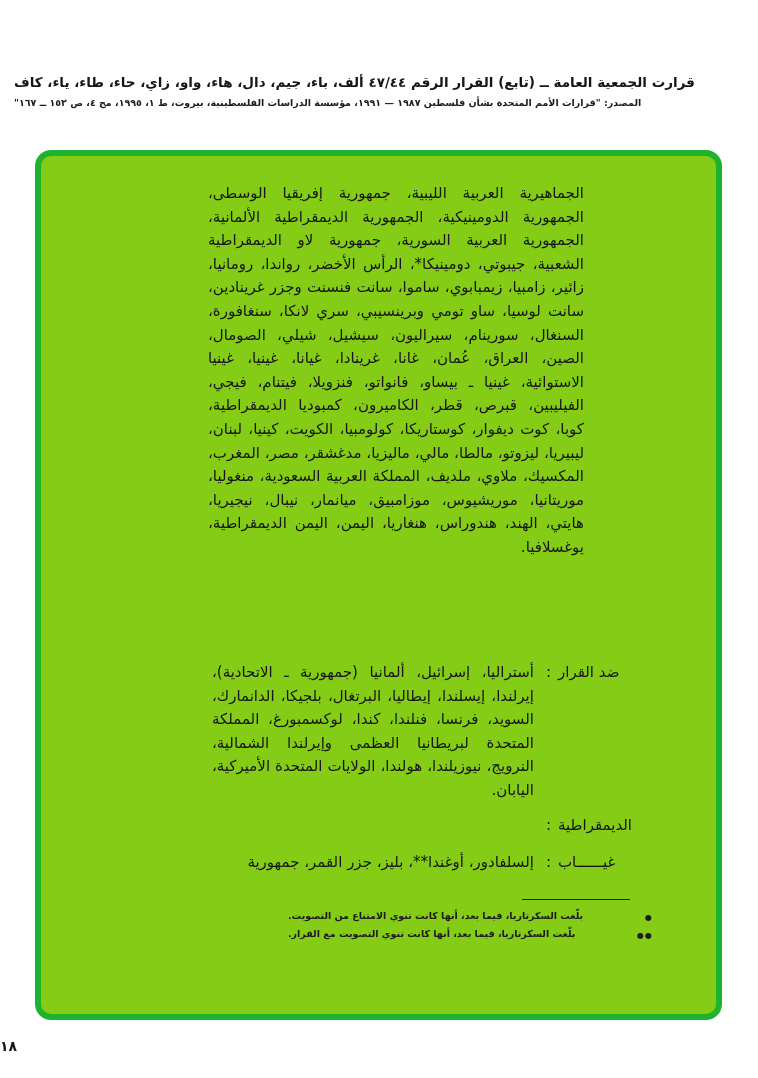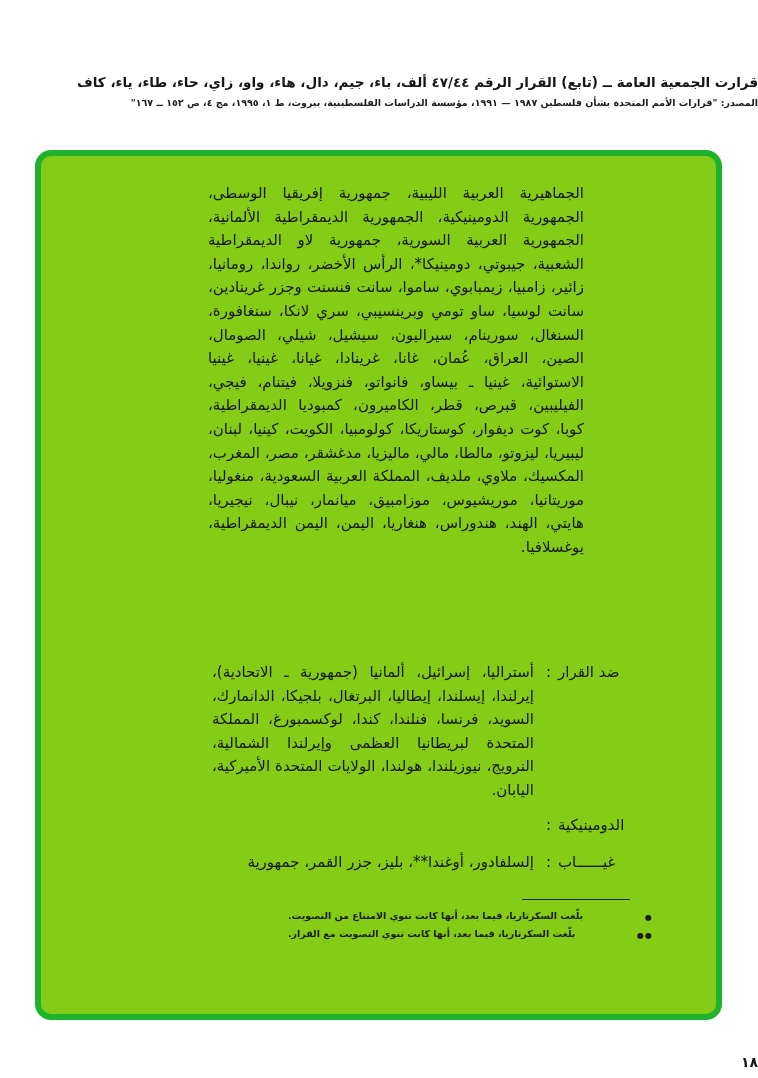--- a/index.html
+++ b/index.html
@@ -2,21 +2,21 @@
 <html lang="ar" dir="rtl"><head>
 <meta charset="utf-8">
 <style>
   html,body{margin:0;padding:0;}
   body{
     width:758px;height:1078px;position:relative;background:#ffffff;
     font-family:"DejaVu Sans",sans-serif;color:#161616;overflow:hidden;
   }
   
   .hdr{
-    position:absolute;top:74px;left:0;right:0;text-align:right;direction:rtl;margin-left:14px;
+    position:absolute;top:74px;left:0;right:0;text-align:left;direction:rtl;margin-left:14px;
   }
   .hdr-title{
     font-size:13.5px;font-weight:bold;white-space:nowrap;letter-spacing:0;
   }
   .hdr-src{
     margin-top:7px;font-size:9.5px;font-weight:bold;white-space:nowrap;color:#1c1c1c;
   }
   
   .frame{
     position:absolute;left:35px;top:150px;width:675px;height:858px;
@@ -49,22 +49,22 @@
   }
   .footnotes{
     position:absolute;top:752px;right:63px;width:365px;direction:rtl;
     font-size:9.5px;font-weight:bold;line-height:16px;color:#1b1b1b;
   }
   .fn-row{display:flex;direction:rtl;}
   .fn-marker{flex:0 0 24px;text-align:right;letter-spacing:1px;font-size:8px;padding-top:2px;}
   .fn-text{flex:1;text-align:left;}
   
   .pageno{
-    position:absolute;top:1038px;left:0;right:0;text-align:right;
-    font-size:14px;font-weight:bold;margin-top:16px;
+    position:absolute;top:1038px;left:0;right:0;text-align:left;
+    font-size:14px;font-weight:bold;
   }
 </style>
 </head>
 <body>
 
 <div class="hdr">
   <div class="hdr-title">قرارت الجمعية العامة ــ (تابع) القرار الرقم ٤٧/٤٤ ألف، باء، جيم، دال، هاء، واو، زاي، حاء، طاء، ياء، كاف</div>
   <div class="hdr-src">المصدر: "قرارات الأمم المتحدة بشأن فلسطين ١٩٨٧ — ١٩٩١، مؤسسة الدراسات الفلسطينية، بيروت، ط ١، ١٩٩٥، مج ٤، ص ١٥٢ ــ ١٦٧"</div>
 </div>
 
@@ -72,21 +72,21 @@
 
   <div class="block1">الجماهيرية العربية الليبية، جمهورية إفريقيا الوسطى، الجمهورية الدومينيكية، الجمهورية الديمقراطية الألمانية، الجمهورية العربية السورية، جمهورية لاو الديمقراطية الشعبية، جيبوتي، دومينيكا*، الرأس الأخضر، رواندا، رومانيا، زائير، زامبيا، زيمبابوي، ساموا، سانت فنسنت وجزر غرينادين، سانت لوسيا، ساو تومي وبرينسيبي، سري لانكا، سنغافورة، السنغال، سورينام، سيراليون، سيشيل، شيلي، الصومال، الصين، العراق، عُمان، غانا، غرينادا، غيانا، غينيا، غينيا الاستوائية، غينيا ـ بيساو، فانواتو، فنزويلا، فيتنام، فيجي، الفيليبين، قبرص، قطر، الكاميرون، كمبوديا الديمقراطية، كوبا، كوت ديفوار، كوستاريكا، كولومبيا، الكويت، كينيا، لبنان، ليبيريا، ليزوتو، مالطا، مالي، ماليزيا، مدغشقر، مصر، المغرب، المكسيك، ملاوي، ملديف، المملكة العربية السعودية، منغوليا، موريتانيا، موريشيوس، موزامبيق، ميانمار، نيبال، نيجيريا، هايتي، الهند، هندوراس، هنغاريا، اليمن، اليمن الديمقراطية، يوغسلافيا.</div>
 
   <div class="section sec-against">
     <span class="sec-label">ضد القرار</span>
     <span class="sec-colon">:</span>
     <span class="sec-text">أستراليا، إسرائيل، ألمانيا (جمهورية ـ الاتحادية)، إيرلندا، إيسلندا، إيطاليا، البرتغال، بلجيكا، الدانمارك، السويد، فرنسا، فنلندا، كندا، لوكسمبورغ، المملكة المتحدة لبريطانيا العظمى وإيرلندا الشمالية، النرويج، نيوزيلندا، هولندا، الولايات المتحدة الأميركية، اليابان.</span>
   </div>
 
   <div class="section sec-abstain">
-    <span class="sec-label">الدومينيكية</span>
+    <span class="sec-label">الديمقراطية</span>
     <span class="sec-colon">:</span>
   </div>
 
   <div class="section sec-absent">
     <span class="sec-label">غيــــــاب</span>
     <span class="sec-colon">:</span>
     <span class="sec-text">إلسلفادور، أوغندا**، بليز، جزر القمر، جمهورية</span>
   </div>
 
   <div class="fn-rule"></div>

